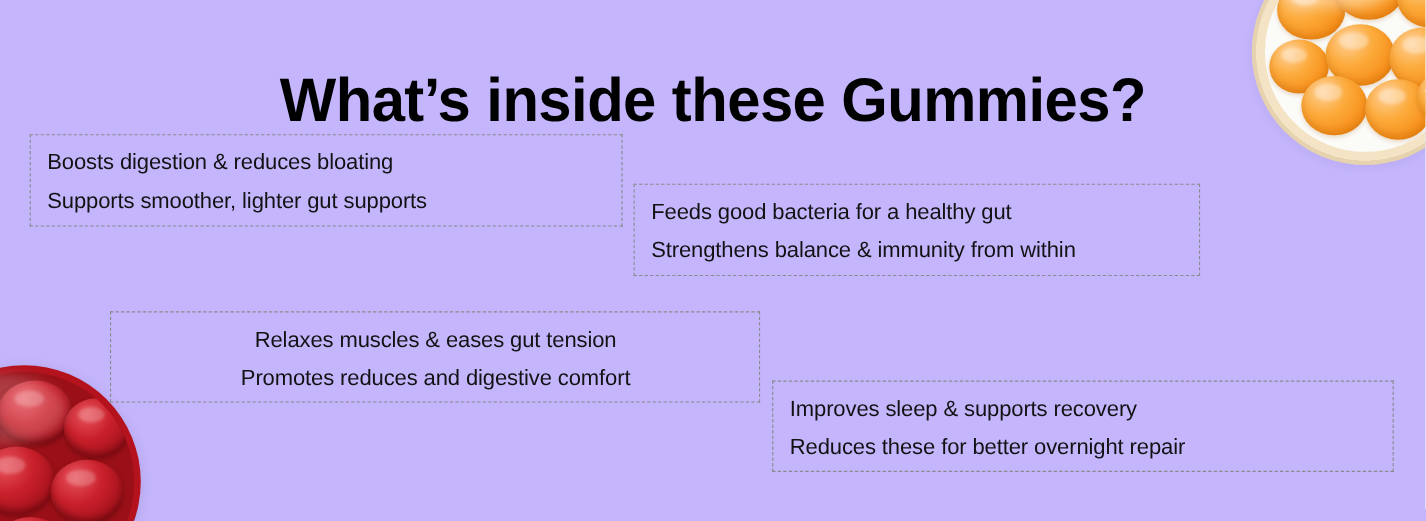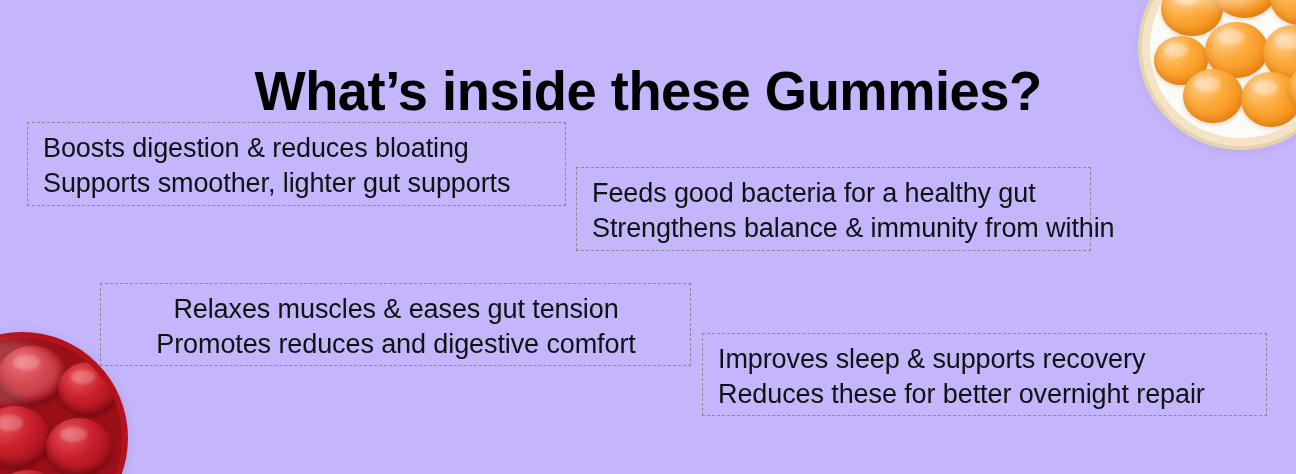--- a/index.html
+++ b/index.html
@@ -41,31 +41,31 @@
   .benefit-box {
     position: absolute;
     border: 1.4px dashed #8a8a8a;
     background: transparent;
     box-sizing: border-box;
     padding: 8px 14px 10px 15px;
   }
   .benefit-line {
     font-family: "Liberation Sans", sans-serif;
     font-weight: normal;
-    font-size: 27px;
+    font-size: 20px;
     line-height: 35px;
     color: #121212;
     white-space: nowrap;
     letter-spacing: -0.1px;
   }
 
   #benefit-box-1 { left: 27px;  top: 122px; width: 539px; height: 84px; }
   #benefit-box-2 { left: 576px; top: 167px; width: 515px; height: 84px; }
   #benefit-box-3 { left: 100px; top: 283px; width: 591px; height: 83px; text-align: center; }
-  #benefit-box-4 { left: 702px; top: 333px; width: 565px; height: 83px; }
+  #benefit-box-4 { left: 702px; top: 346px; width: 565px; height: 83px; }
 
   
   #orange-bowl {
     position: absolute;
     left: 1138px;
     top: -56px;
     width: 206px;
     height: 206px;
     border-radius: 50%;
     overflow: hidden;

